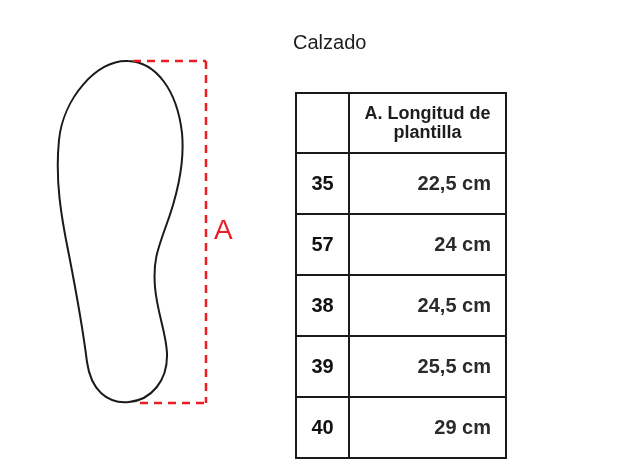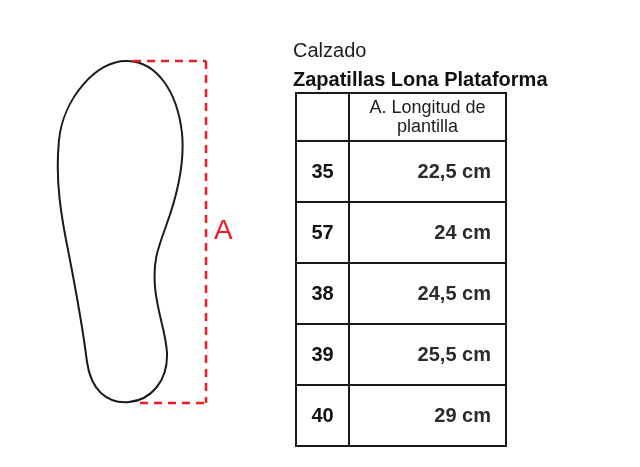--- a/index.html
+++ b/index.html
@@ -19,21 +19,21 @@
   .diagram-svg {
     position: absolute;
     left: 0;
     top: 0;
     width: 260px;
     height: 467px;
   }
   .title-block {
     position: absolute;
     left: 293px;
-    top: 36px;
+    top: 28px;
   }
   .title-category {
     font-size: 20px;
     font-weight: 400;
     line-height: 29px;
     color: #1d1d1b;
   }
   .title-product {
     font-size: 20px;
     font-weight: 700;
@@ -51,26 +51,26 @@
   .size-table td, .size-table th {
     border: 2px solid #1a1a1a;
     padding: 12px;
     background: #ffffff;
   }
   .size-table col.col-size  { width: 53px; }
   .size-table col.col-len   { width: 157px; }
   .size-table th.header-cell {
     height: 42px;
     font-size: 18px;
-    font-weight: 400;
+    font-weight: 700;
     line-height: 1.08;
     text-align: center;
     vertical-align: middle;
     color: #1d1d1b;
-    padding: 2px 6px;
+    padding: 8px 6px;
   }
   .size-table td.size-cell {
     height: 35px;
     font-size: 20px;
     font-weight: 700;
     text-align: center;
     vertical-align: middle;
     color: #111111;
   }
   .size-table td.length-cell {
@@ -102,21 +102,20 @@
 
     <path d="M 133 61 H 206" fill="none" stroke="#ec1c24" stroke-width="2.5" stroke-dasharray="8 6"></path>
     <path d="M 206 61 V 403" fill="none" stroke="#ec1c24" stroke-width="2.5" stroke-dasharray="8 6"></path>
     <path d="M 140 403 H 206" fill="none" stroke="#ec1c24" stroke-width="2.5" stroke-dasharray="8 6"></path>
 
     <text x="214" y="239" font-size="28" fill="#ec1c24" font-family="Liberation Sans, sans-serif">A</text>
   </svg>
 
   <div class="title-block">
     <div class="title-category">Calzado</div>
-    <div class="title-product">Zapatillas Lona Plataforma</div>
   </div>
 
   <table class="size-table">
     <colgroup>
       <col class="col-size">
       <col class="col-len">
     </colgroup>
     <thead>
       <tr>
         <th class="header-cell"></th>

